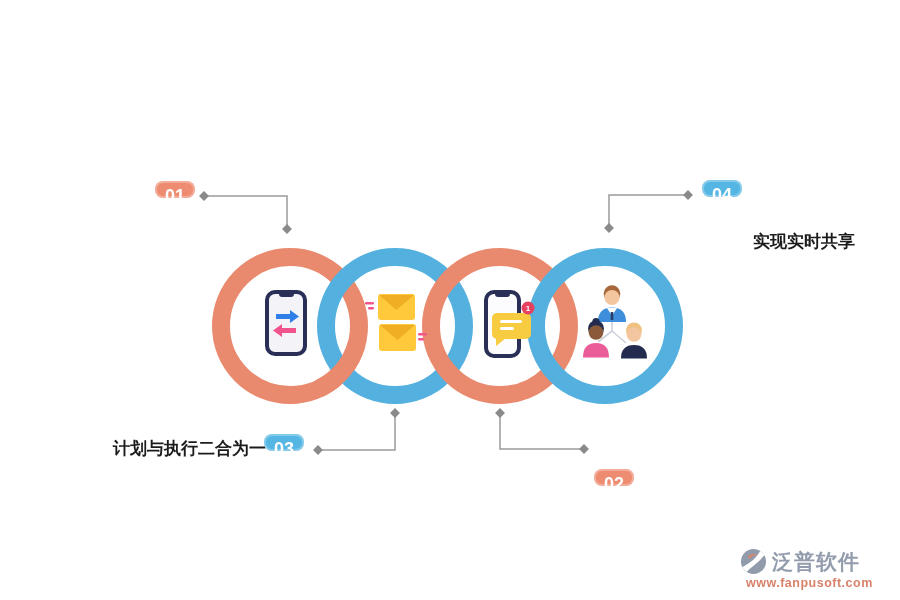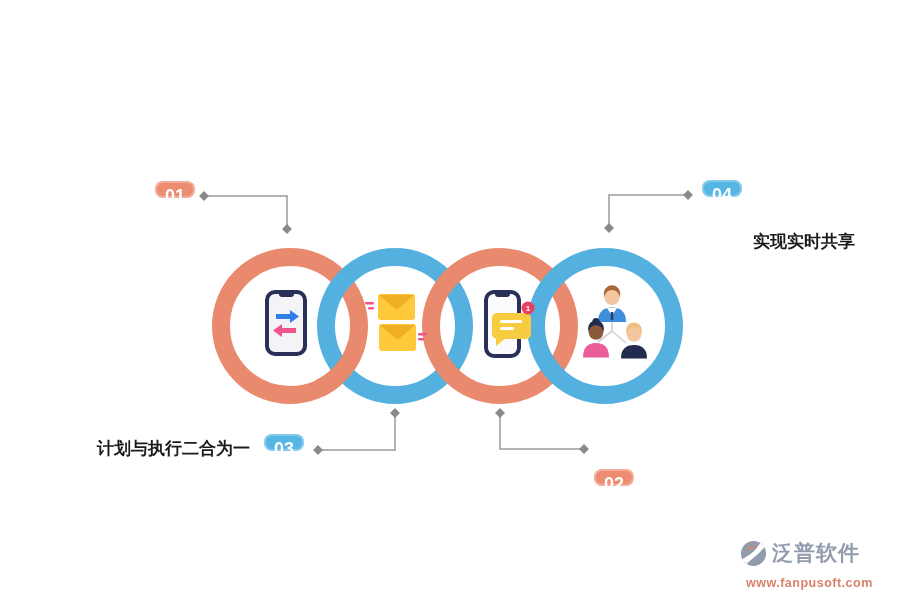--- a/index.html
+++ b/index.html
@@ -17,23 +17,23 @@
   .badge{
     position:absolute;width:40px;height:17px;border-radius:8px;
     color:#ffffff;font-size:18px;font-weight:bold;text-align:center;
     line-height:31px;box-shadow:inset 0 0 0 2px rgba(255,255,255,0.28);
   }
   .badge.orange{background:#ee8c72;}
   .badge.blue{background:#55b6e3;}
   .logo{
     position:absolute;right:12px;bottom:10px;width:148px;text-align:left;
   }
-  .logo-row{display:flex;align-items:center;gap:5px;}
+  .logo-row{display:flex;gap:5px;}
   .logo-name{font-size:21px;font-weight:bold;color:#939cad;letter-spacing:1px;}
-  .logo-url{font-size:12.5px;font-weight:bold;color:#d9826b;margin-top:9px;margin-left:6px;letter-spacing:0.5px;}
+  .logo-url{font-size:12.5px;font-weight:bold;color:#d9826b;margin-top:0px;margin-left:6px;letter-spacing:0.5px;}
 </style>
 </head>
 <body>
 
 <div class="canvas">
 
   <svg class="rings-svg" width="900" height="600" viewBox="0 0 900 600">
 
     <g stroke="#9a9a9a" stroke-width="1.5" fill="none">
       <polyline points="206,196 287,196 287,225"></polyline>
@@ -123,21 +123,21 @@
         <path d="M621,358.5 Q621,345 634,345 Q647,345 647,358.5 Z" fill="#232c4e"></path>
       </g>
     </g>
   </svg>
 
   <div class="badge orange" style="left:155px;top:181px;">01</div>
 
   <div class="badge blue" style="left:702px;top:180px;text-decoration:underline;">04</div>
   <div class="callout-label" style="left:753px;top:180px;margin-top:47px;">实现实时共享</div>
 
-  <div class="callout-label" style="right:650px;top:434px;text-align:right;">计划与执行二合为一</div>
+  <div class="callout-label" style="right:634px;top:434px;text-align:right;">计划与执行二合为一</div>
   <div class="badge blue" style="left:264px;top:434px;">03</div>
 
   <div class="badge orange" style="left:594px;top:433px;margin-top:36px;">02</div>
 
   <div class="logo">
     <div class="logo-row">
       <svg width="27" height="27" viewBox="0 0 28 28">
         <circle cx="14" cy="14" r="13" fill="#919bac"></circle>
         <path d="M2,20 C9,16 15,13 21,3 L25.5,7 C19,16 12,19 7,25 Z" fill="#ffffff"></path>
         <path d="M8.5,8.5 C11,6 15.5,5.5 18,7 C14.5,7.2 11.5,8.8 9.5,11.5 Z" fill="#dd8468"></path>

